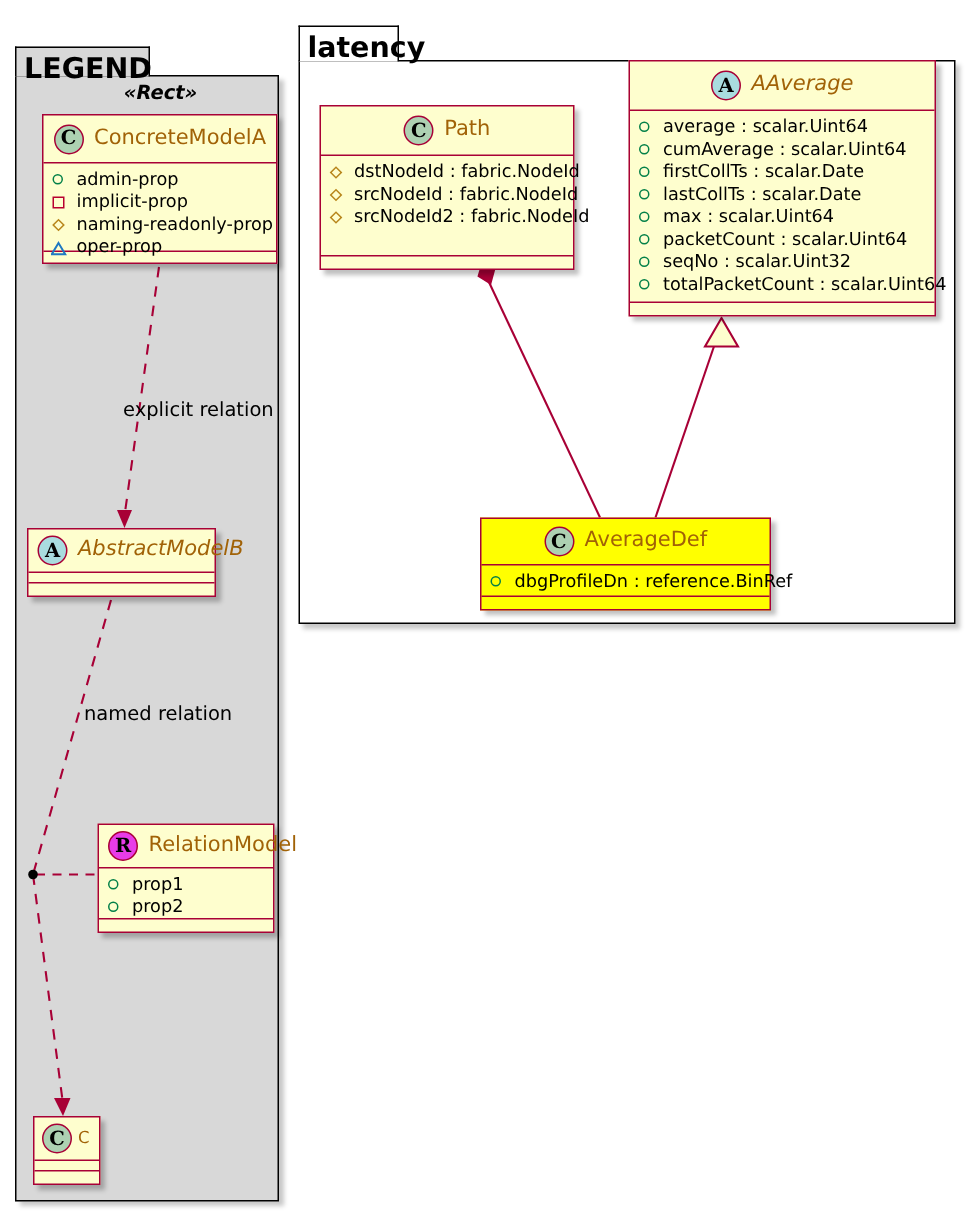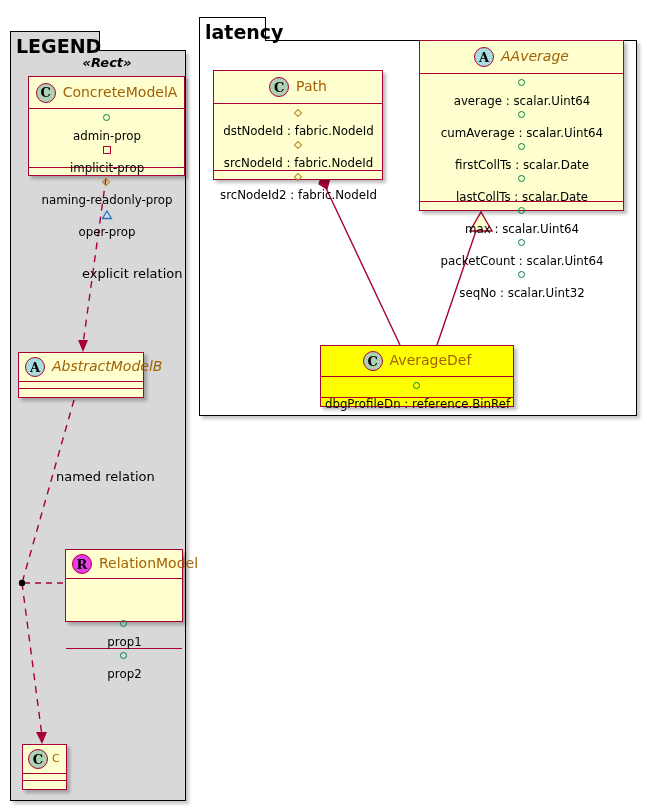--- a/index.html
+++ b/index.html
@@ -89,21 +89,20 @@
     height: 9px;
   }
   .attr {
     display: flex;
     align-items: center;
     gap: 6px;
     font-size: 11.8px;
     color: #000000;
     line-height: 15px;
     white-space: nowrap;
-    flex-direction: column;
   }
   .attr-text { line-height: 15px; }
 
   
   .badge {
     width: 20px; height: 20px;
     border-radius: 50%;
     display: inline-flex;
     align-items: center;
     justify-content: center;
@@ -230,21 +229,21 @@
     </div>
     <div class="cls-body" style="height:7px;"></div>
     <div class="cls-foot"></div>
   </div>
 
   <div class="cls" style="left:65px; top:549px; width:118px; height:73px;">
     <div class="cls-head leftal" style="height:29px; padding-left:6px;">
       <span class="badge badge-R">R</span>
       <span class="cls-title">RelationModel</span>
     </div>
-    <div class="cls-body" style="height:34px;margin-top:36px;">
+    <div class="cls-body" style="height:34px;">
       <div class="attr">
         <span class="g g-circle"></span>
         <span class="attr-text">prop1</span>
       </div>
       <div class="attr">
         <span class="g g-circle"></span>
         <span class="attr-text">prop2</span>
       </div>
     </div>
     <div class="cls-foot"></div>
@@ -319,20 +318,24 @@
         <span class="g g-circle"></span>
         <span class="attr-text">max : scalar.Uint64</span>
       </div>
       <div class="attr">
         <span class="g g-circle"></span>
         <span class="attr-text">packetCount : scalar.Uint64</span>
       </div>
       <div class="attr">
         <span class="g g-circle"></span>
         <span class="attr-text">seqNo : scalar.Uint32</span>
+      </div>
+      <div class="attr">
+        <span class="g g-circle"></span>
+        <span class="attr-text">totalPacketCount : scalar.Uint64</span>
       </div>
     </div>
     <div class="cls-foot"></div>
   </div>
 
   <div class="cls hl" style="left:320px; top:345px; width:194px; height:62px;">
     <div class="cls-head" style="height:31px;">
       <span class="badge badge-C">C</span>
       <span class="cls-title">AverageDef</span>
     </div>

